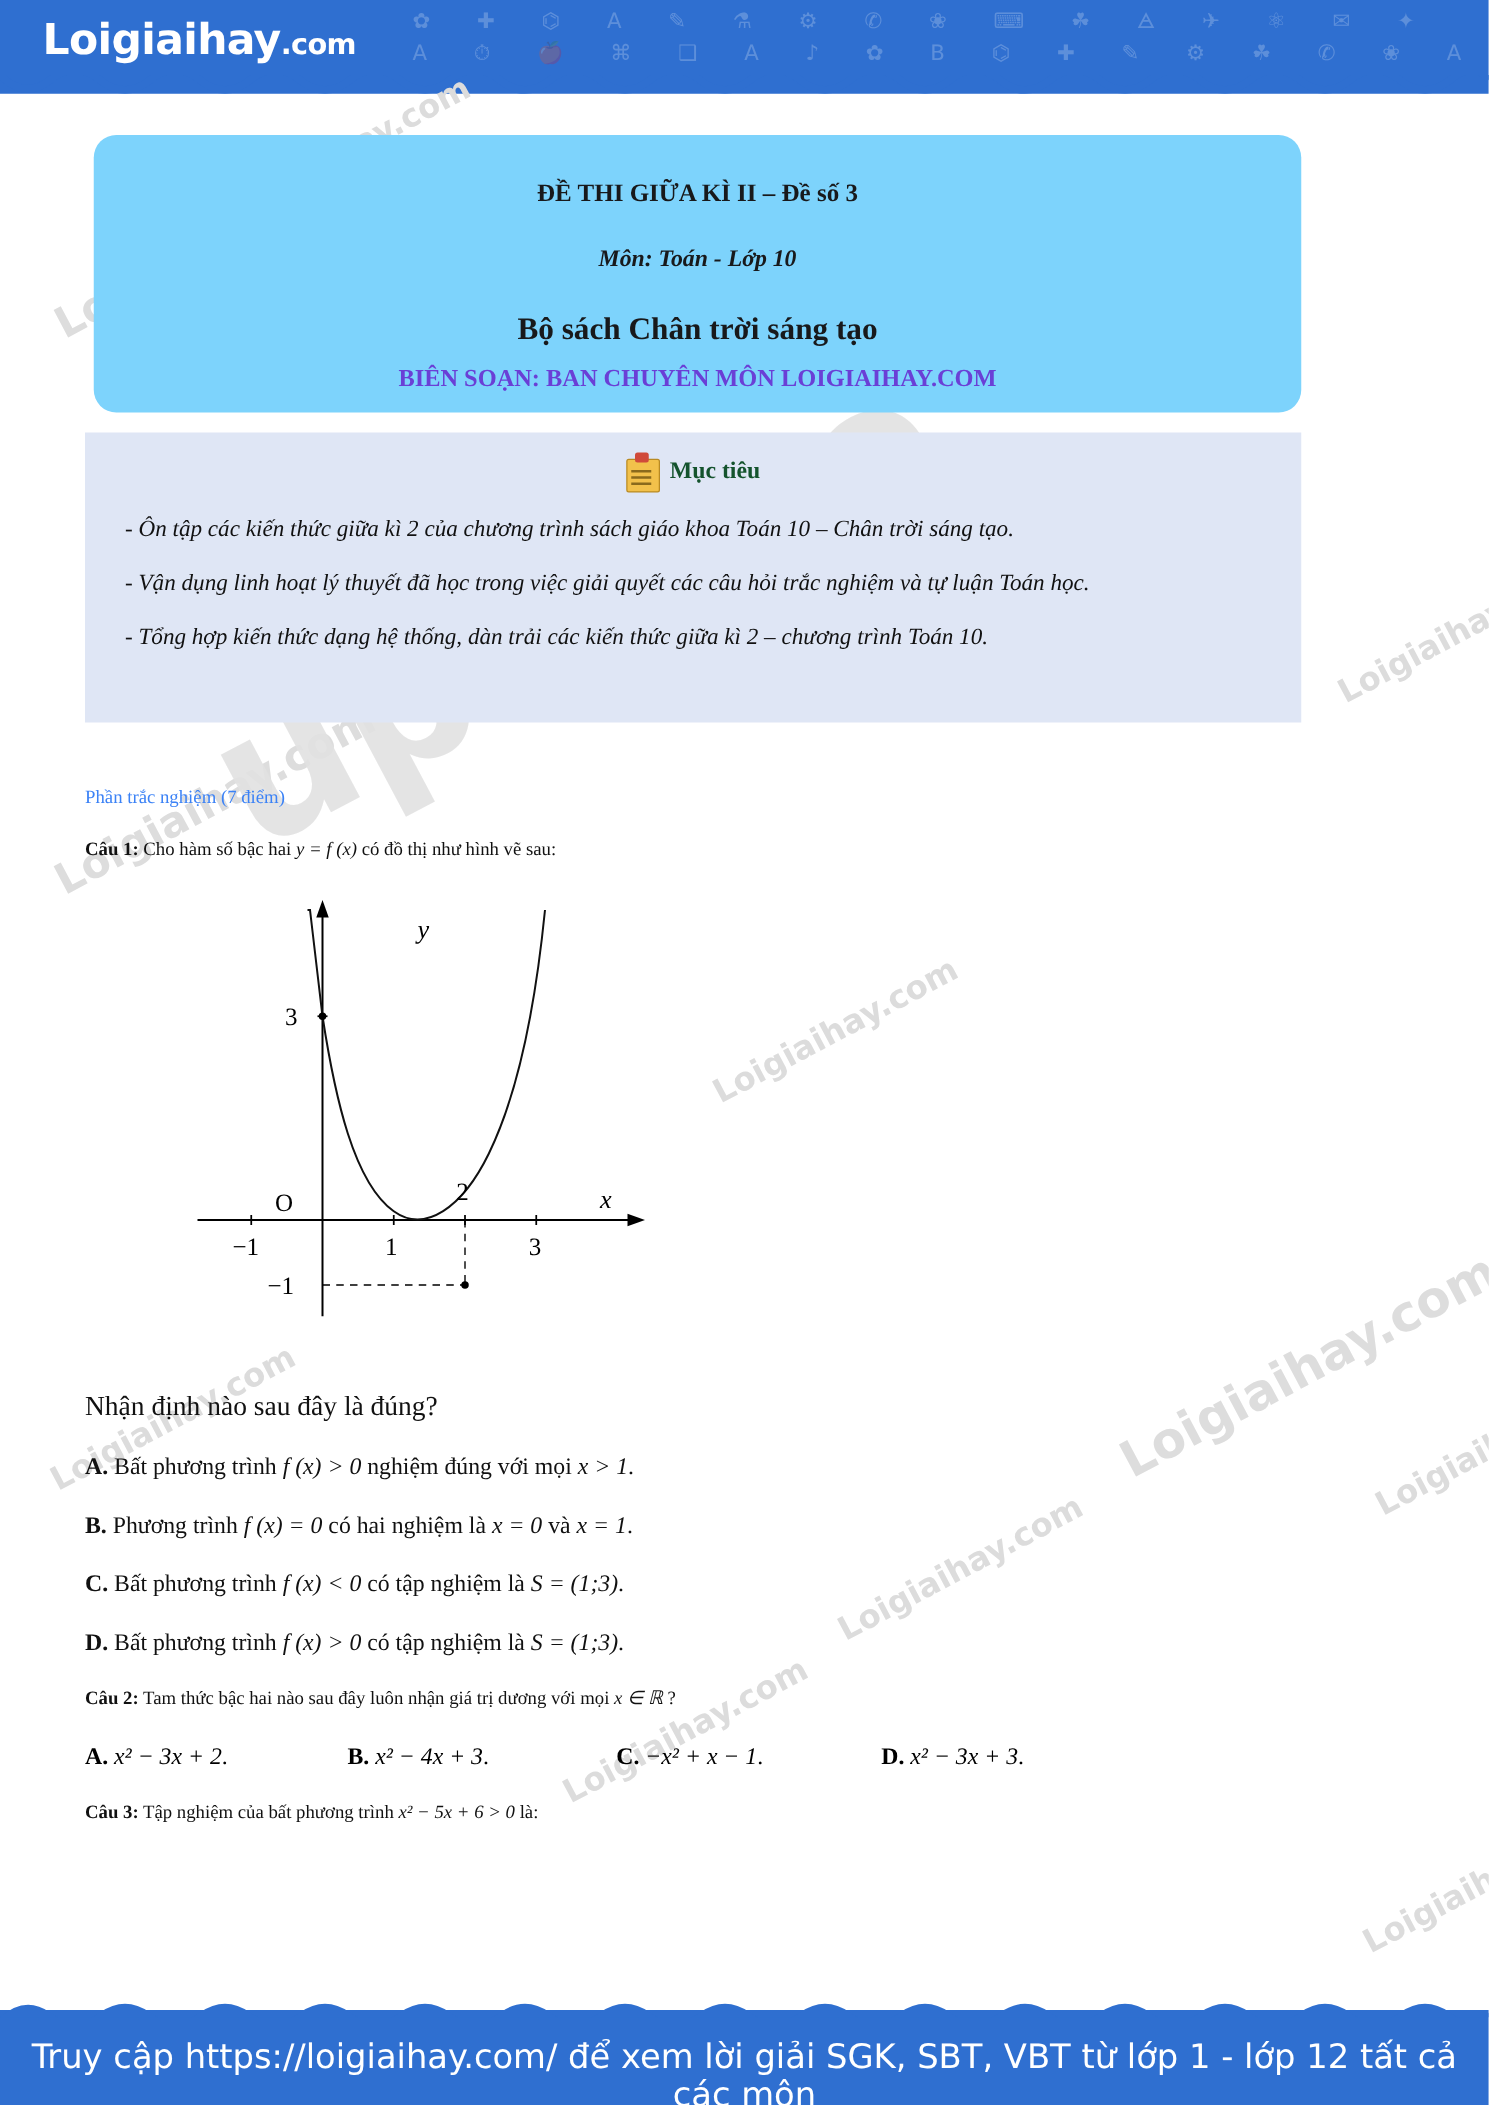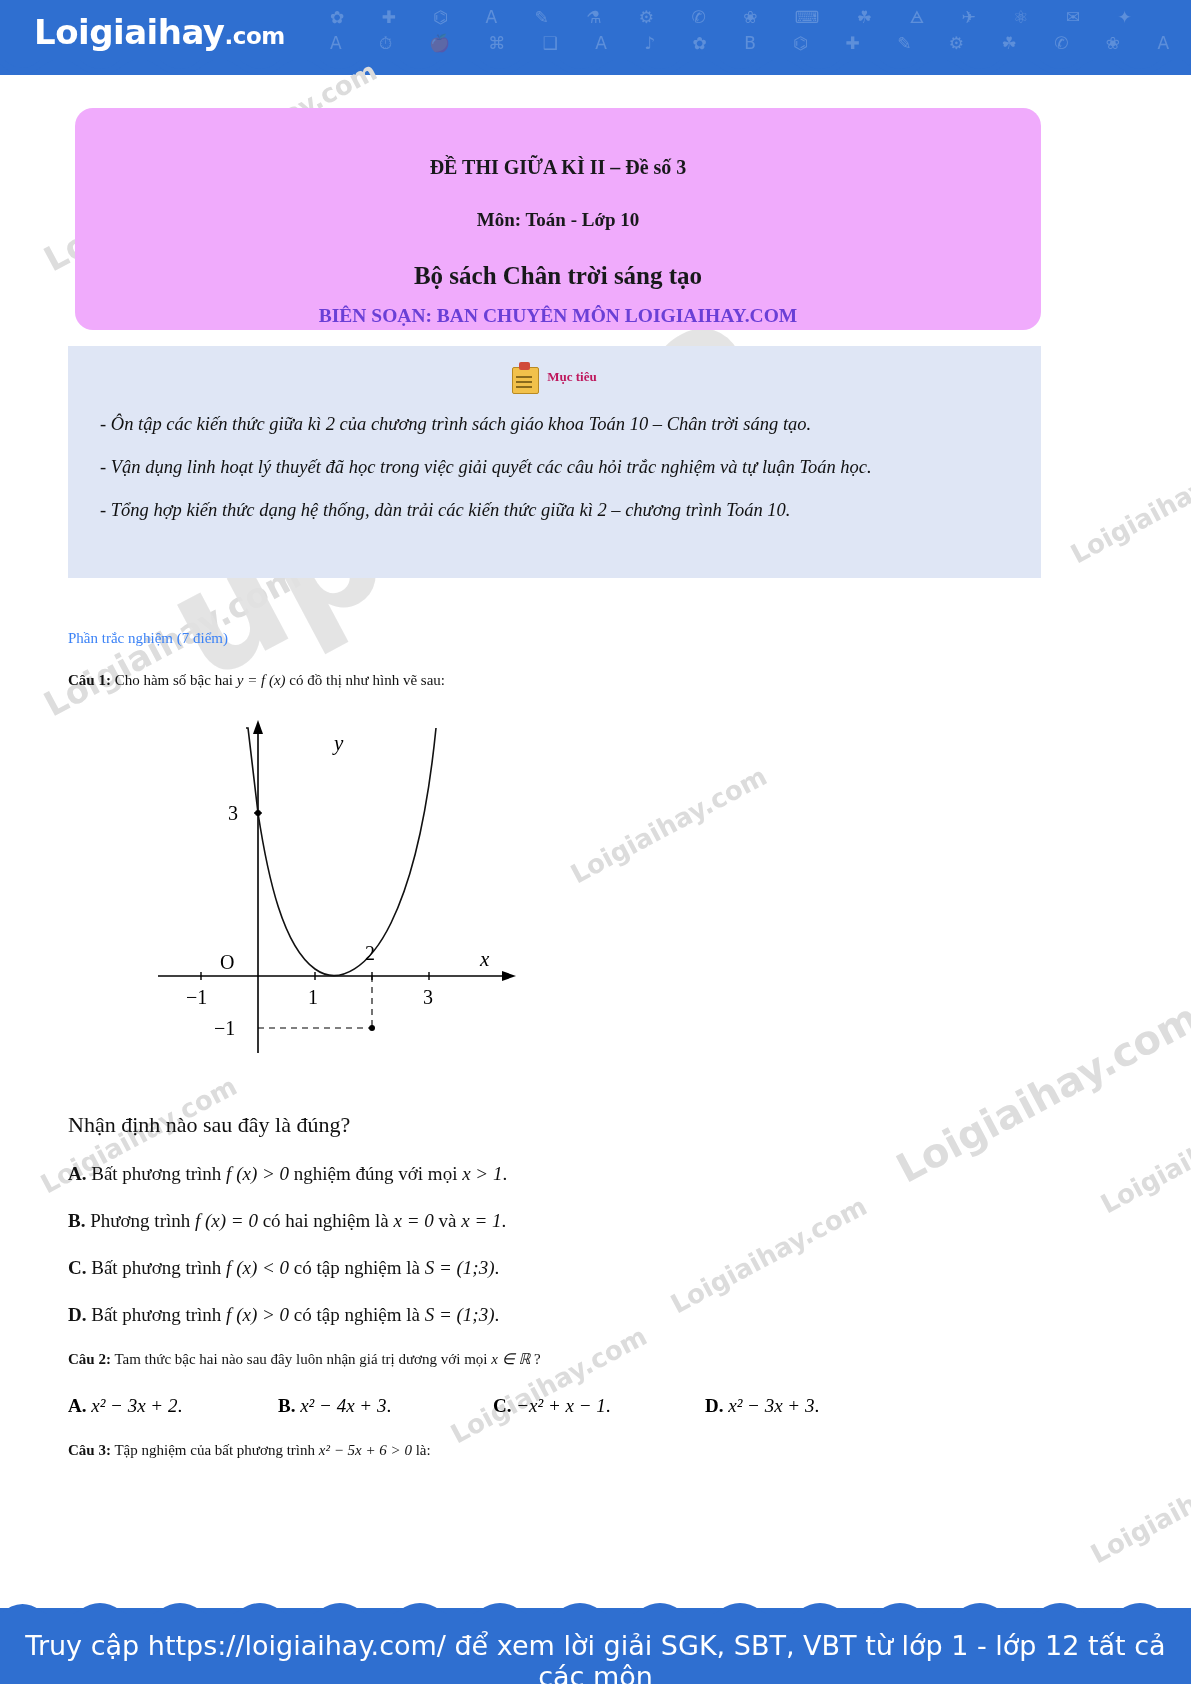--- a/index.html
+++ b/index.html
@@ -26,25 +26,25 @@
     color:#ffffff;letter-spacing:-0.5px;
   }
   .logo .dotcom{font-size:23px;font-weight:bold;}
   .wave{
     position:absolute;left:0;top:60px;width:1191px;height:22px;
   }
 
   
   .title-card{
     position:absolute;left:75px;top:108px;width:966px;height:222px;
-    background:#f0abfc;border-radius:18px;text-align:center;box-sizing:border-box;
-    padding-top:36px;
+    background:#7dd3fc;border-radius:18px;text-align:center;box-sizing:border-box;
+    padding-top:24px;
   }
   .title-card .line1{font-weight:bold;font-size:20px;color:#18191b;margin-top:12px;}
-  .title-card .line2{font-weight:bold;font-size:19px;color:#18191b;margin-top:30px;}
+  .title-card .line2{font-weight:bold;font-size:19px;color:#18191b;margin-top:30px;font-style:italic;}
   .title-card .line3{font-weight:bold;font-size:25px;color:#18191b;margin-top:31px;}
   .title-card .line4{font-weight:bold;font-size:19.5px;color:#6a3fd6;margin-top:15px;}
 
   
   .goal-box{
     position:absolute;left:68px;top:346px;width:973px;height:232px;
     background:#dfe6f5;box-sizing:border-box;padding:16px 22px 0 22px;
   }
   .goal-title-row{
     display:flex;align-items:center;justify-content:center;gap:8px;
@@ -56,21 +56,21 @@
     position:absolute;left:0;top:5px;width:25px;height:25px;background:#f2c14b;
     border:1.5px solid #b98a22;border-radius:2px;
   }
   .goal-icon .clip{
     position:absolute;left:7px;top:0px;width:11px;height:8px;background:#d04a3a;
     border-radius:2px;
   }
   .goal-icon .ln{
     position:absolute;left:4px;width:16px;height:1.6px;background:#8a6a1c;
   }
-  .goal-title{font-weight:bold;font-size:13px;color:#be185d;}
+  .goal-title{font-weight:bold;font-size:19px;color:#14532d;}
   .goal-line{
     font-style:italic;font-size:18.5px;color:#111;margin-top:22px;padding-left:10px;
   }
 
   
   .content{position:absolute;left:68px;top:630px;width:1010px;}
   .sec-title{font-weight:normal;font-size:15px;color:#3b82f6;}
   .q{font-size:15px;color:#111;margin-top:23px;line-height:1.35;}
   .q b{font-weight:bold;}
   .opt{font-size:19px;color:#111;margin-top:25px;}

